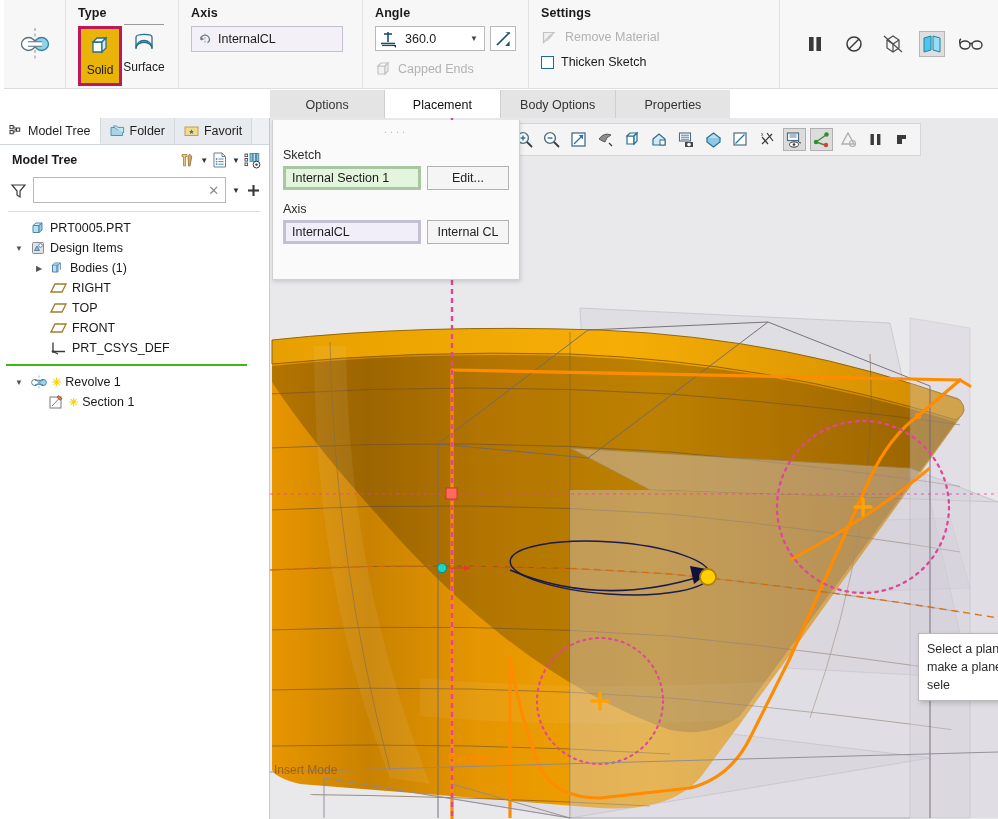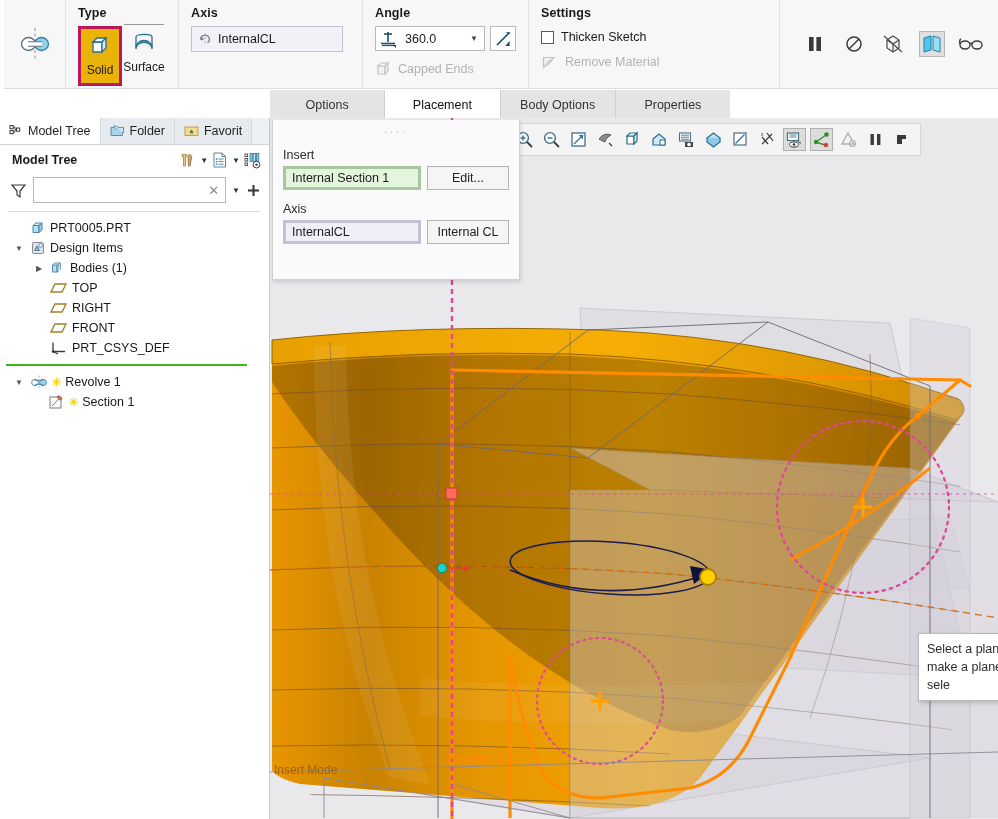--- a/index.html
+++ b/index.html
@@ -260,34 +260,34 @@
           </svg>
         </span>
         <span>Capped Ends</span>
       </div>
     </div>
   </div>
 
   <div class="group" style="min-width:200px;">
     <div class="group-title">Settings</div>
     <div class="group-body">
-      <div class="setting-row">
-        <span class="chk"></span>
-        <span>Thicken Sketch</span>
-      </div>
       <div class="setting-row disabled">
         <span>
           <svg width="17" height="17" viewBox="0 0 17 17">
             <path d="M2.5 13.5 L2.5 3.5 L13 3.5 Z" fill="#f0f0f0" stroke="#c2c2c2" stroke-width="1.2"></path>
             <path d="M4 11.5 L10 5" stroke="#cfcfcf" stroke-width="1"></path>
             <path d="M6 12.2 L11.5 6.4" stroke="#cfcfcf" stroke-width="1"></path>
           </svg>
         </span>
         <span>Remove Material</span>
       </div>
+      <div class="setting-row">
+        <span class="chk"></span>
+        <span>Thicken Sketch</span>
+      </div>
     </div>
   </div>
 
   <div class="dash-right">
     <div class="icbtn">
       <span>
         <svg width="22" height="22" viewBox="0 0 22 22">
           <rect x="5" y="4" width="4.6" height="14" fill="#3a3a3a"></rect>
           <rect x="12.4" y="4" width="4.6" height="14" fill="#3a3a3a"></rect>
         </svg>
@@ -341,21 +341,21 @@
   <div class="tab">
     <span>Body Options</span>
   </div>
   <div class="tab">
     <span>Properties</span>
   </div>
 </div>
 
 <div class="slideup">
   <div class="grip">....</div>
-  <div class="fld-label">Insert</div>
+  <div class="fld-label">Sketch</div>
   <div class="fld-row">
     <div class="collector green">
       <span>Internal Section 1</span>
     </div>
     <div class="btn">
       <span>Edit...</span>
     </div>
   </div>
   <div class="fld-label">Axis</div>
   <div class="fld-row">
@@ -500,31 +500,31 @@
       <span class="tlabel2">Bodies (1)</span>
     </div>
 
     <div class="tnode" style="padding-left:32px;">
       <span class="tw"></span>
       <span>
         <svg width="18" height="14" viewBox="0 0 18 14">
           <path d="M5 3 L16 3 L12 11 L1 11 Z" fill="none" stroke="#9e7d2c" stroke-width="1.3"></path>
         </svg>
       </span>
-      <span class="tlabel2">TOP</span>
+      <span class="tlabel2">RIGHT</span>
     </div>
 
     <div class="tnode" style="padding-left:32px;">
       <span class="tw"></span>
       <span>
         <svg width="18" height="14" viewBox="0 0 18 14">
           <path d="M5 3 L16 3 L12 11 L1 11 Z" fill="none" stroke="#9e7d2c" stroke-width="1.3"></path>
         </svg>
       </span>
-      <span class="tlabel2">RIGHT</span>
+      <span class="tlabel2">TOP</span>
     </div>
 
     <div class="tnode" style="padding-left:32px;">
       <span class="tw"></span>
       <span>
         <svg width="18" height="14" viewBox="0 0 18 14">
           <path d="M5 3 L16 3 L12 11 L1 11 Z" fill="none" stroke="#9e7d2c" stroke-width="1.3"></path>
         </svg>
       </span>
       <span class="tlabel2">FRONT</span>

